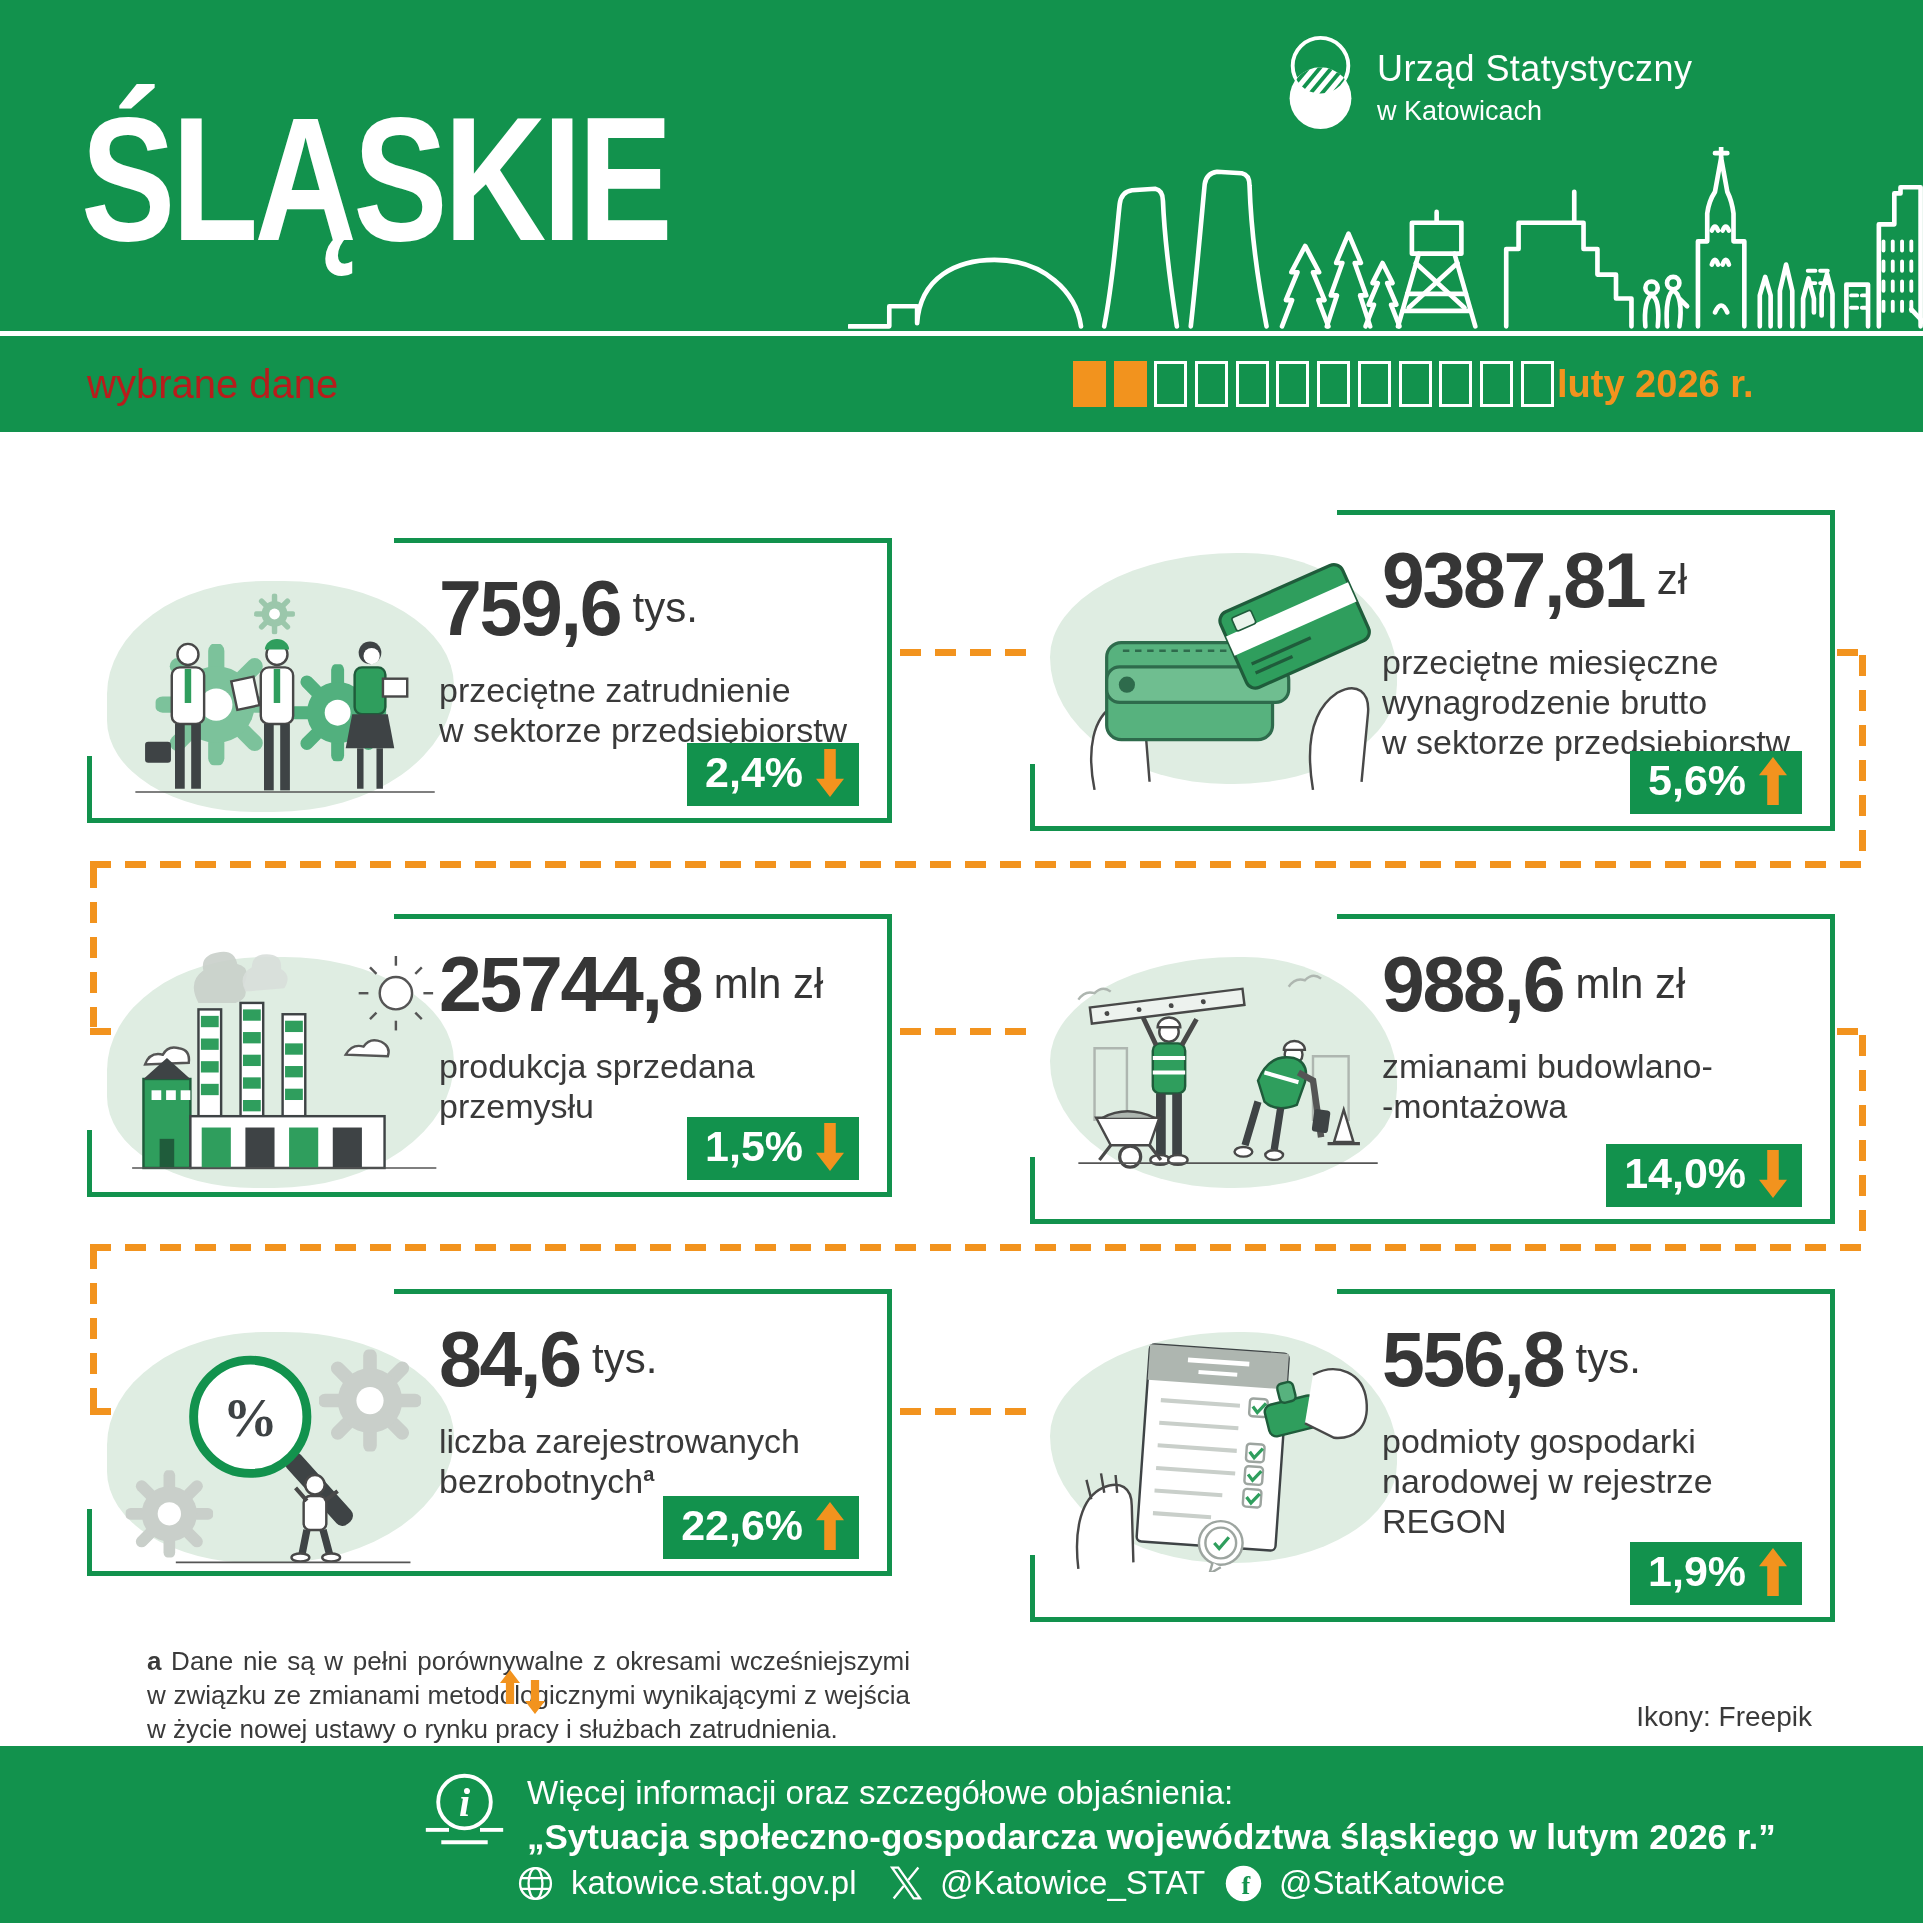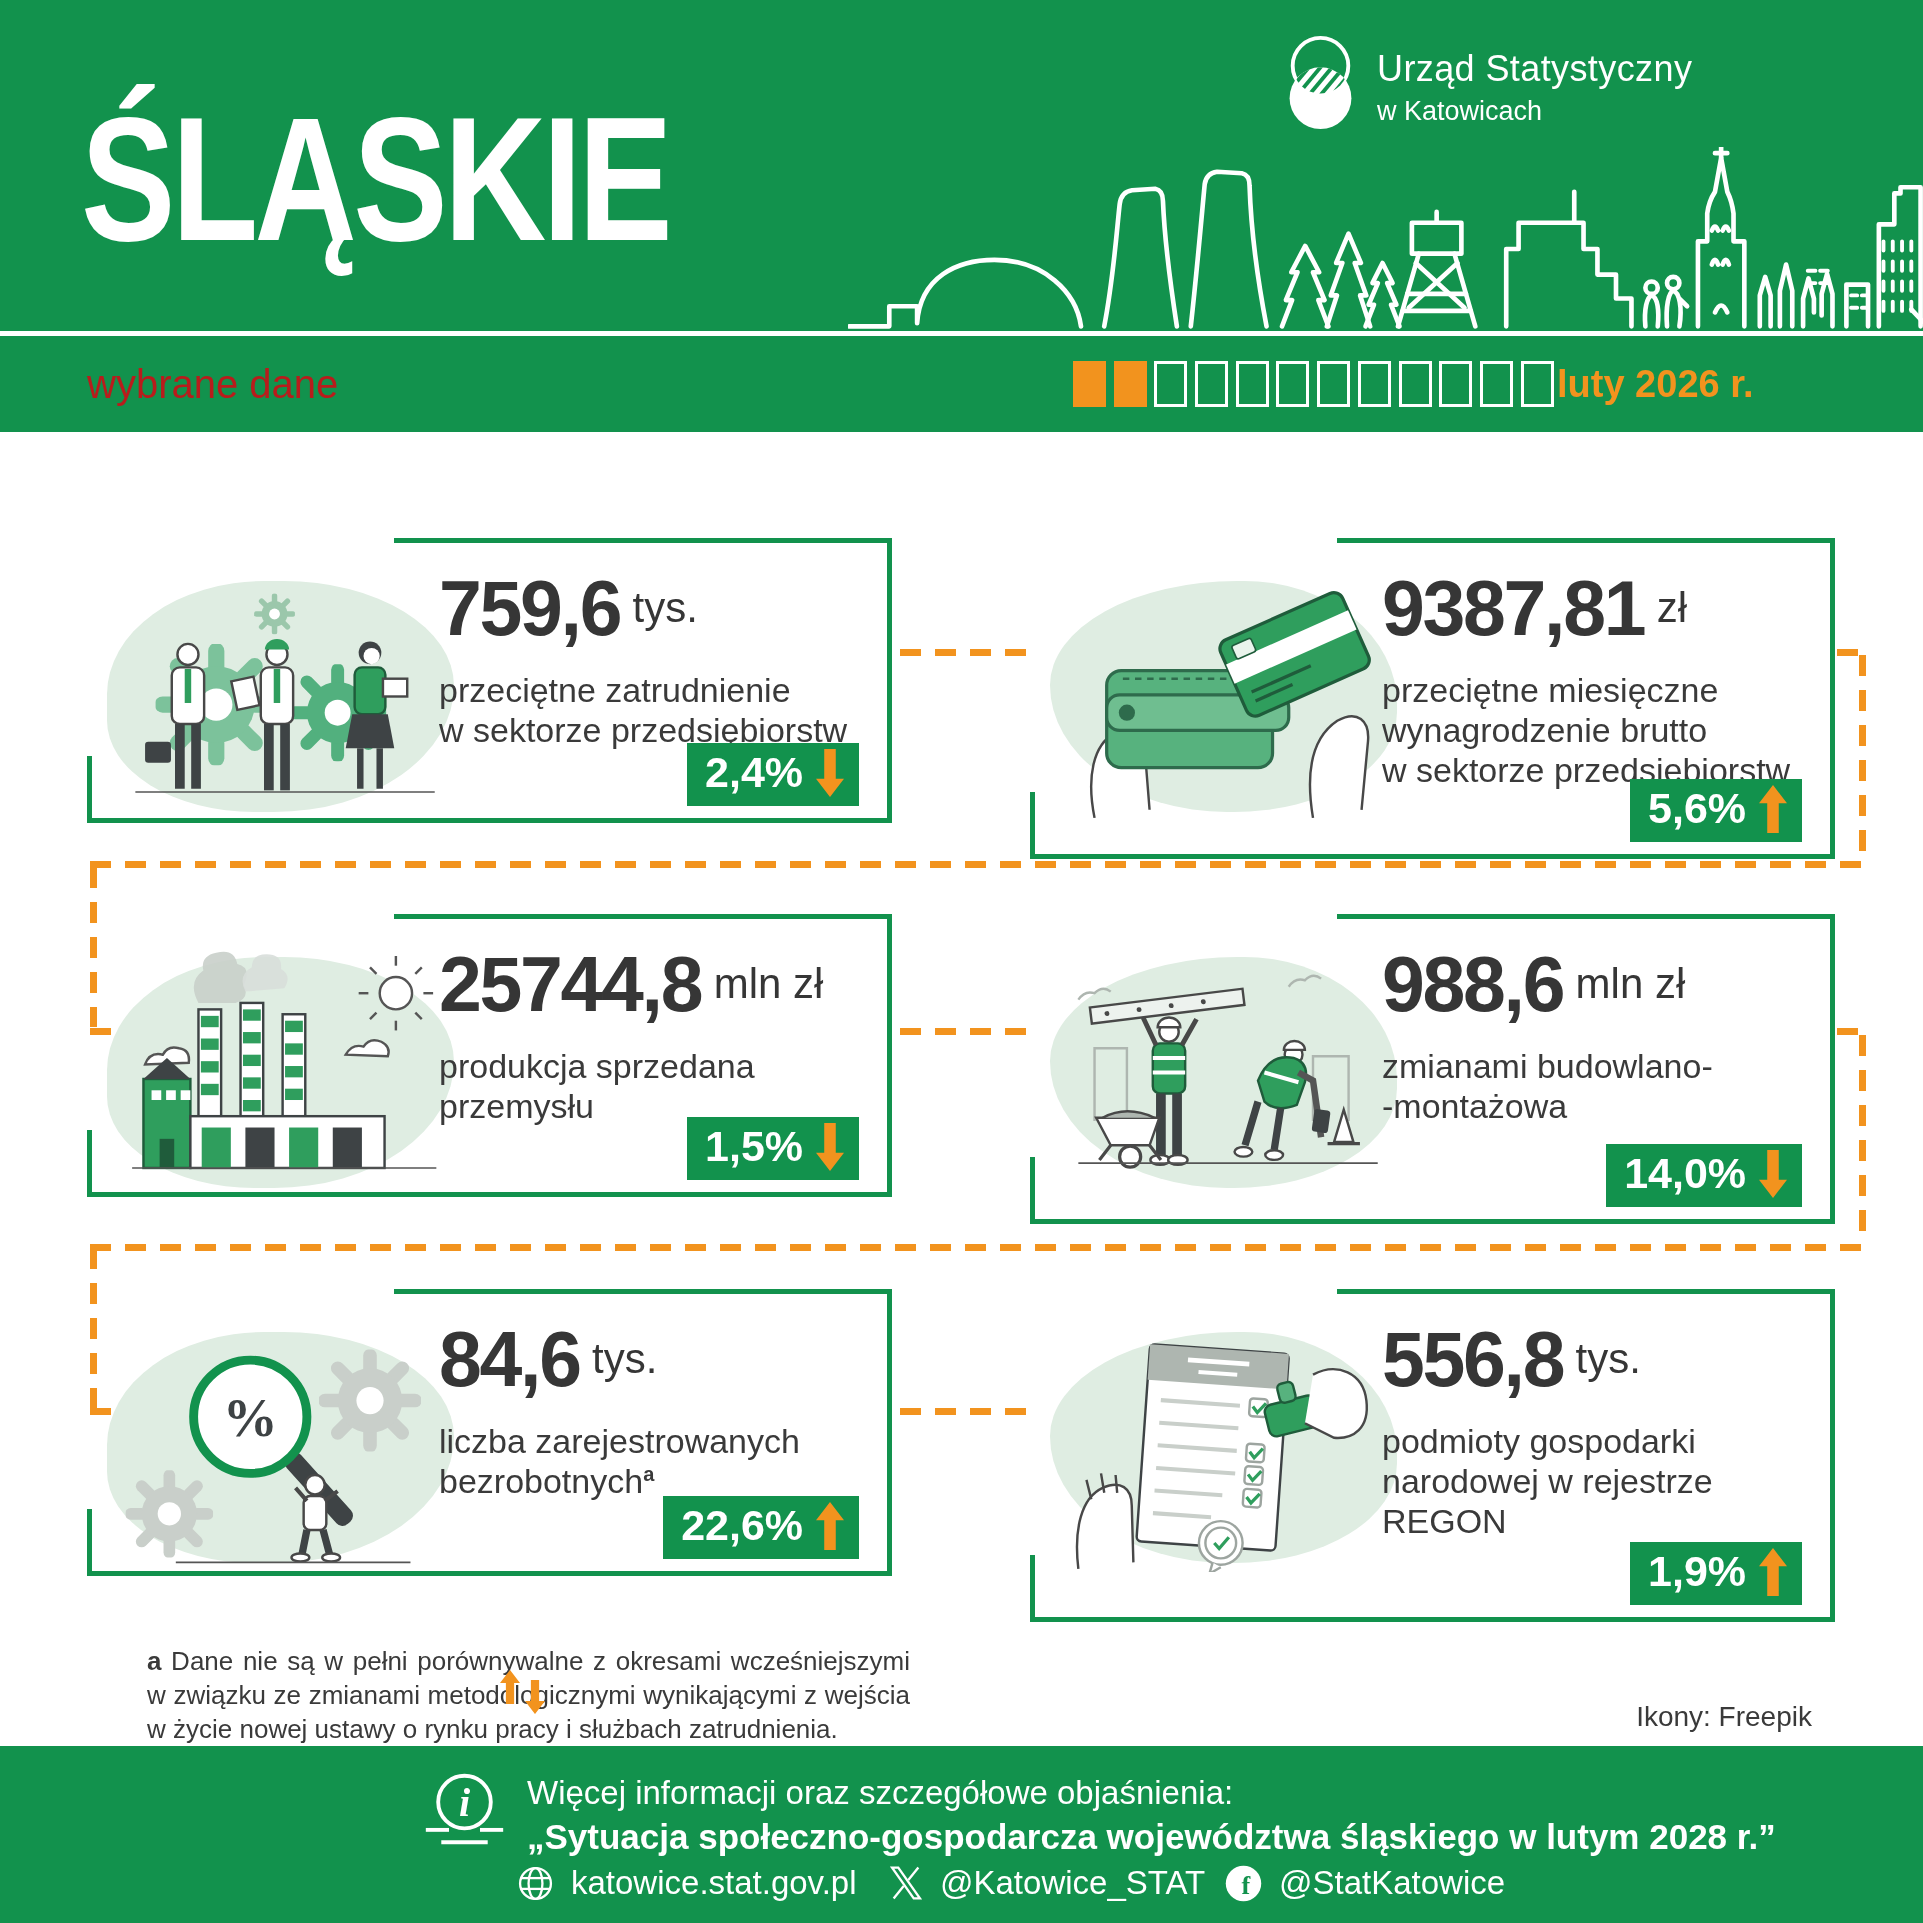--- a/index.html
+++ b/index.html
@@ -277,21 +277,21 @@
     <div class="label"><span>przeciętne zatrudnienie
 w sektorze przedsiębiorstw</span></div>
     <div class="badge down">
       <span class="pct">2,4%</span>
       <svg viewBox="0 0 34 58">
           <use href="#arrow"></use>
         </svg>
     </div>
   </section>
 
-  <section class="card" style="left:1030px;top:538px;height:321px">
+  <section class="card" style="left:1030px;top:510px;height:321px">
     <div class="bt"></div>
       <div class="br"></div>
     <div class="bb"></div>
       <div class="bl"></div>
     <div class="blob"></div>
     <svg class="ill" viewBox="0 0 440 300">
 
       <path d="M60,300 C50,250 58,210 85,195 C105,185 120,195 122,215 L128,290" fill="#fff" stroke="#484848" stroke-width="3"></path>
       <path d="M330,300 C320,240 330,200 360,180 C385,166 400,180 398,205 L390,290" fill="#fff" stroke="#484848" stroke-width="3"></path>
 
@@ -589,21 +589,21 @@
 
   <div class="footer">
     <svg class="info-icon" viewBox="0 0 104 106">
       <circle cx="52" cy="44" r="34" fill="none" stroke="#fff" stroke-width="5"></circle>
       <text x="52" y="62" font-size="52" font-style="italic" font-weight="bold" font-family="Liberation Serif, serif" fill="#fff" text-anchor="middle">i</text>
       <line x1="2" y1="80" x2="32" y2="80" stroke="#fff" stroke-width="5"></line>
       <line x1="72" y1="80" x2="102" y2="80" stroke="#fff" stroke-width="5"></line>
       <line x1="22" y1="96" x2="82" y2="96" stroke="#fff" stroke-width="5"></line>
     </svg>
     <div class="more-info">Więcej informacji oraz szczegółowe objaśnienia:</div>
-    <div class="publication">„Sytuacja społeczno-gospodarcza województwa śląskiego w lutym 2028 r.”</div>
+    <div class="publication">„Sytuacja społeczno-gospodarcza województwa śląskiego w lutym 2026 r.”</div>
 
     <div class="flink f-web">
       <svg width="37" height="37" viewBox="0 0 48 48" fill="none" stroke="#fff" stroke-width="3">
         <circle cx="24" cy="24" r="20"></circle>
         <ellipse cx="24" cy="24" rx="9" ry="20"></ellipse>
         <line x1="5" y1="17" x2="43" y2="17"></line>
           <line x1="5" y1="31" x2="43" y2="31"></line>
       </svg>
       <span>katowice.stat.gov.pl</span>
     </div>

